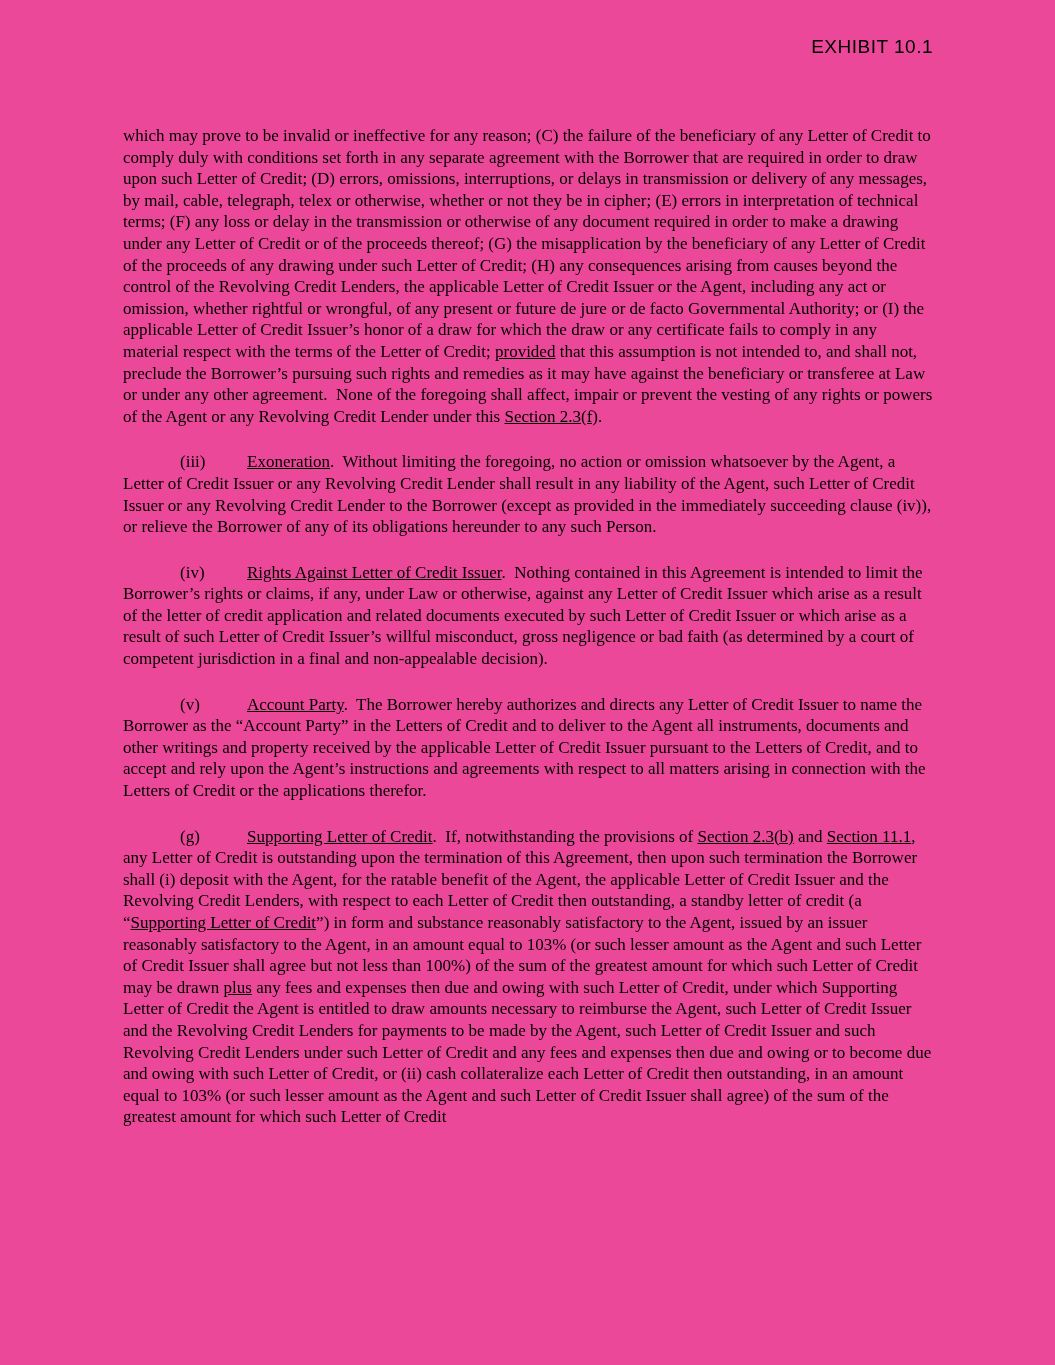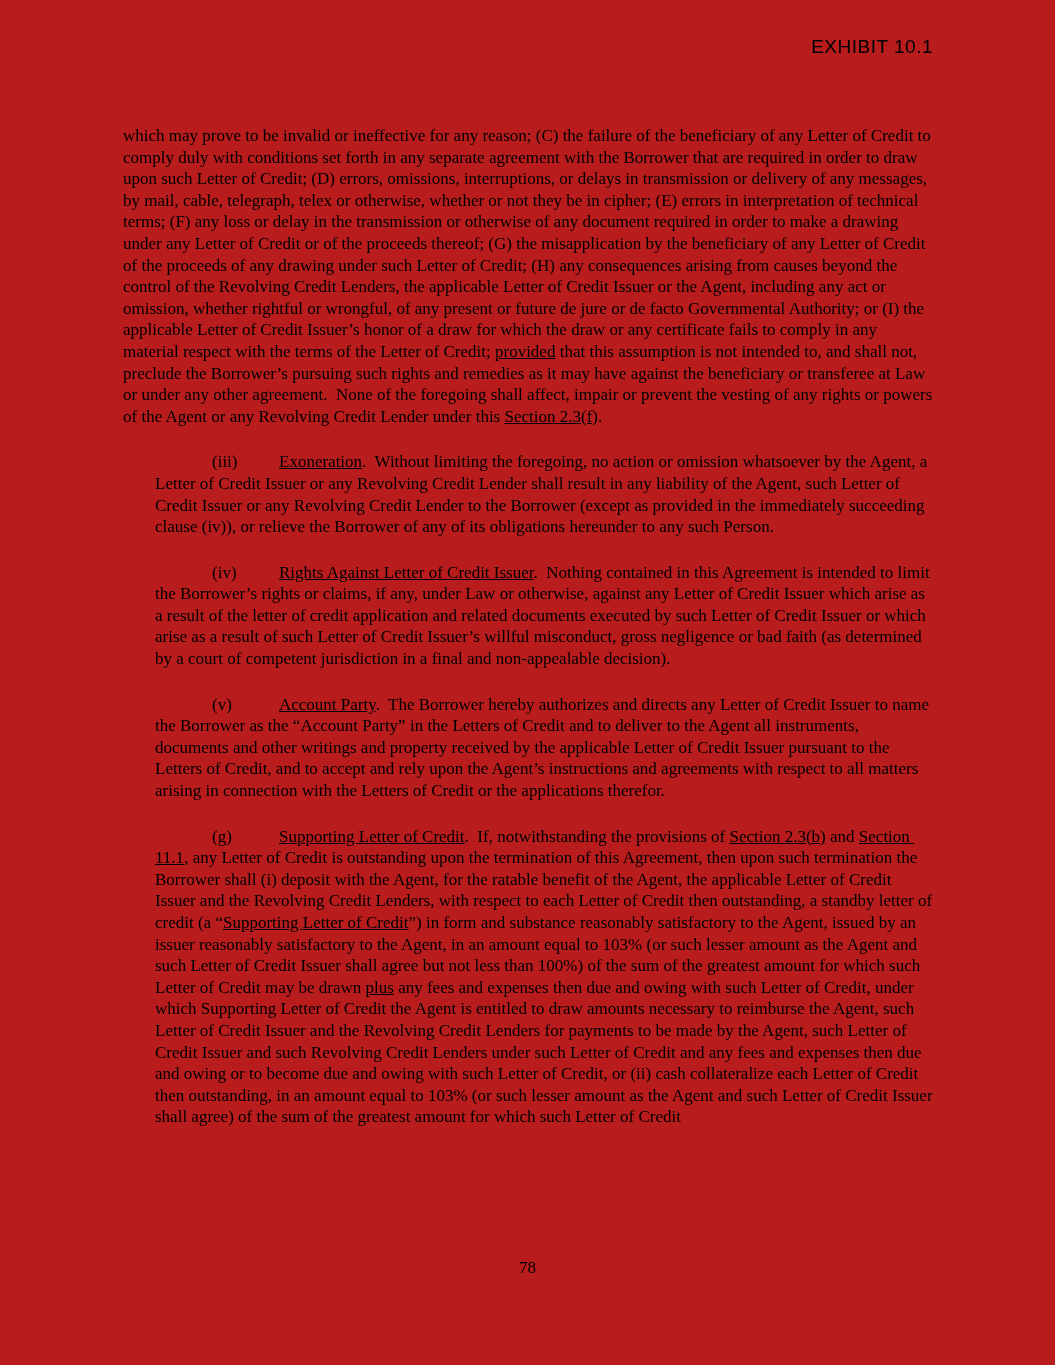--- a/index.html
+++ b/index.html
@@ -1,20 +1,20 @@
 <!DOCTYPE html>
 <html><head>
 <meta charset="utf-8">
 <style>
   html, body { margin: 0; padding: 0; background: #ffffff; }
   .page {
     position: relative;
     width: 1055px;
     height: 1365px;
-    background: #b91c1c;
+    background: #ec4899;
     color: #000000;
     font-family: "Liberation Serif", serif;
     overflow: hidden;
   }
   .exhibit-header {
     position: absolute;
     top: 36px;
     right: 122px;
     font-family: "Liberation Sans", sans-serif;
     font-size: 19px;
@@ -27,21 +27,21 @@
     top: 125px;
     width: 812px;
     font-size: 17px;
     line-height: 21.6px;
     text-align: left;
   }
   .doc-body p {
     margin: 0 0 24px 0;
     white-space: pre-wrap;
   }
-  .doc-body p.labeled { text-indent: 57px; margin-left: 32px; }
+  .doc-body p.labeled { text-indent: 57px; }
   .plabel {
     display: inline-block;
     width: 67px;
     text-indent: 0;
   }
   .u { text-decoration: underline; }
   .page-number {
     position: absolute;
     top: 1258px;
     left: 0;
@@ -57,14 +57,13 @@
   <div class="exhibit-header">EXHIBIT 10.1</div>
 
   <main class="doc-body">
       <p><span>which may prove to be invalid or ineffective for any reason; (C) the failure of the beneficiary of any Letter of Credit to comply duly with conditions set forth in any separate agreement with the Borrower that are required in order to draw upon such Letter of Credit; (D) errors, omissions, interruptions, or delays in transmission or delivery of any messages, by mail, cable, telegraph, telex or otherwise, whether or not they be in cipher; (E) errors in interpretation of technical terms; (F) any loss or delay in the transmission or otherwise of any document required in order to make a drawing under any Letter of Credit or of the proceeds thereof; (G) the misapplication by the beneficiary of any Letter of Credit of the proceeds of any drawing under such Letter of Credit; (H) any consequences arising from causes beyond the control of the Revolving Credit Lenders, the applicable Letter of Credit Issuer or the Agent, including any act or omission, whether rightful or wrongful, of any present or future de jure or de facto Governmental Authority; or (I) the applicable Letter of Credit Issuer’s honor of a draw for which the draw or any certificate fails to comply in any material respect with the terms of the Letter of Credit; </span><span class="u">provided</span><span> that this assumption is not intended to, and shall not, preclude the Borrower’s pursuing such rights and remedies as it may have against the beneficiary or transferee at Law or under any other agreement.  None of the foregoing shall affect, impair or prevent the vesting of any rights or powers of the Agent or any Revolving Credit Lender under this </span><span class="u">Section 2.3(f)</span><span>.</span></p>
       <p class="labeled"><span class="plabel">(iii)</span><span class="u">Exoneration</span><span>.  Without limiting the foregoing, no action or omission whatsoever by the Agent, a Letter of Credit Issuer or any Revolving Credit Lender shall result in any liability of the Agent, such Letter of Credit Issuer or any Revolving Credit Lender to the Borrower (except as provided in the immediately succeeding clause (iv)), or relieve the Borrower of any of its obligations hereunder to any such Person.</span></p>
       <p class="labeled"><span class="plabel">(iv)</span><span class="u">Rights Against Letter of Credit Issuer</span><span>.  Nothing contained in this Agreement is intended to limit the Borrower’s rights or claims, if any, under Law or otherwise, against any Letter of Credit Issuer which arise as a result of the letter of credit application and related documents executed by such Letter of Credit Issuer or which arise as a result of such Letter of Credit Issuer’s willful misconduct, gross negligence or bad faith (as determined by a court of competent jurisdiction in a final and non-appealable decision).</span></p>
       <p class="labeled"><span class="plabel">(v)</span><span class="u">Account Party</span><span>.  The Borrower hereby authorizes and directs any Letter of Credit Issuer to name the Borrower as the “Account Party” in the Letters of Credit and to deliver to the Agent all instruments, documents and other writings and property received by the applicable Letter of Credit Issuer pursuant to the Letters of Credit, and to accept and rely upon the Agent’s instructions and agreements with respect to all matters arising in connection with the Letters of Credit or the applications therefor.</span></p>
       <p class="labeled"><span class="plabel">(g)</span><span class="u">Supporting Letter of Credit</span><span>.  If, notwithstanding the provisions of </span><span class="u">Section 2.3(b)</span><span> and </span><span class="u">Section 11.1</span><span>, any Letter of Credit is outstanding upon the termination of this Agreement, then upon such termination the Borrower shall (i) deposit with the Agent, for the ratable benefit of the Agent, the applicable Letter of Credit Issuer and the Revolving Credit Lenders, with respect to each Letter of Credit then outstanding, a standby letter of credit (a “</span><span class="u">Supporting Letter of Credit</span><span>”) in form and substance reasonably satisfactory to the Agent, issued by an issuer reasonably satisfactory to the Agent, in an amount equal to 103% (or such lesser amount as the Agent and such Letter of Credit Issuer shall agree but not less than 100%) of the sum of the greatest amount for which such Letter of Credit may be drawn </span><span class="u">plus</span><span> any fees and expenses then due and owing with such Letter of Credit, under which Supporting Letter of Credit the Agent is entitled to draw amounts necessary to reimburse the Agent, such Letter of Credit Issuer and the Revolving Credit Lenders for payments to be made by the Agent, such Letter of Credit Issuer and such Revolving Credit Lenders under such Letter of Credit and any fees and expenses then due and owing or to become due and owing with such Letter of Credit, or (ii) cash collateralize each Letter of Credit then outstanding, in an amount equal to 103% (or such lesser amount as the Agent and such Letter of Credit Issuer shall agree) of the sum of the greatest amount for which such Letter of Credit</span></p>
     </main>
 
-  <div class="page-number">78</div>
 </div>
 
 </body></html>

